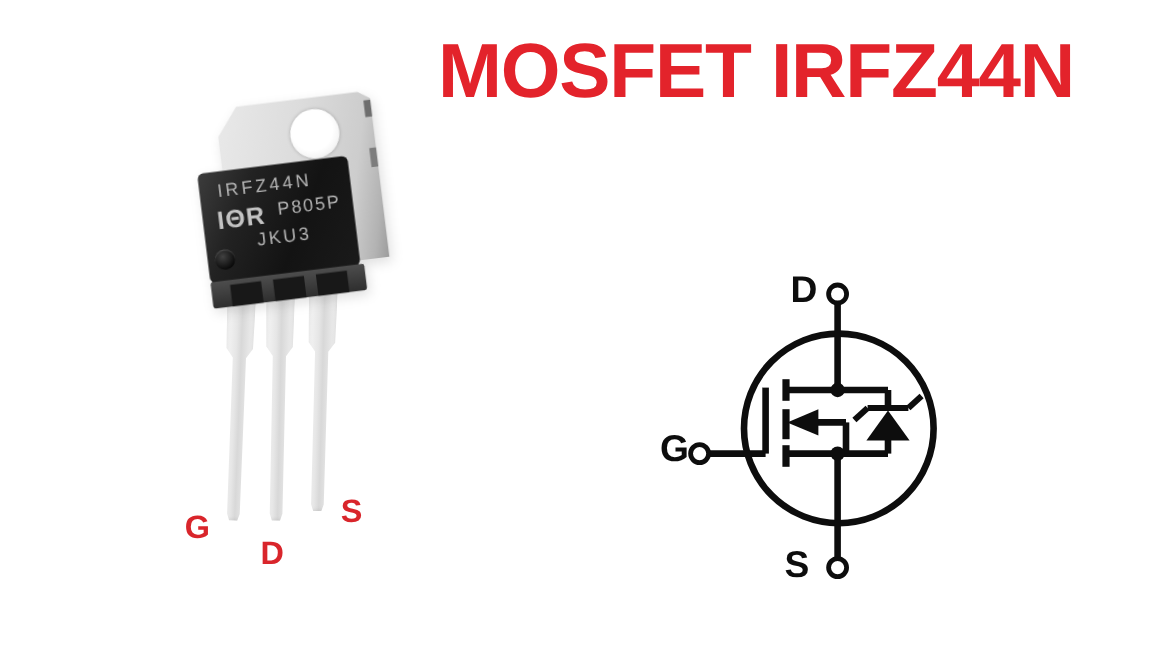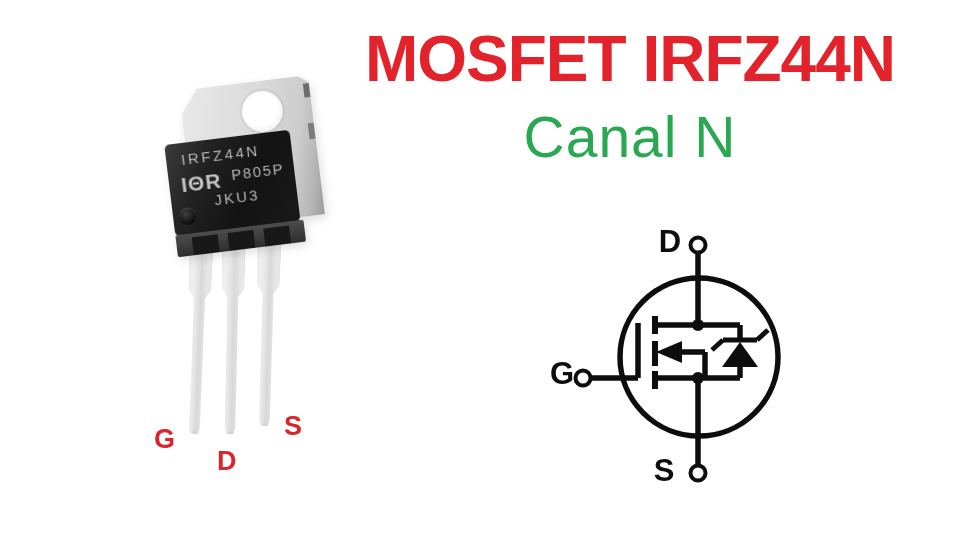--- a/index.html
+++ b/index.html
@@ -86,21 +86,20 @@
   .term-d{left:650px;top:224px;}
   .term-g{left:542px;top:356px;}
   .term-s{left:644px;top:453px;}
 </style>
 </head>
 <body>
 
 <div class="stage" style="--red: #e3232b; --green: #2aa851; --pin-red: #d9252b; --ink: #0d0d0d;">
 
   <h1 class="title">MOSFET IRFZ44N</h1>
-  <h2 class="subtitle">Canal N</h2>
 
   <div class="photo">
     <div class="leg leg-g"></div>
     <div class="leg leg-d"></div>
     <div class="leg leg-s"></div>
 
     <div class="chip">
       <div class="tab">
         <div class="notch n1"></div>
         <div class="notch n2"></div>

